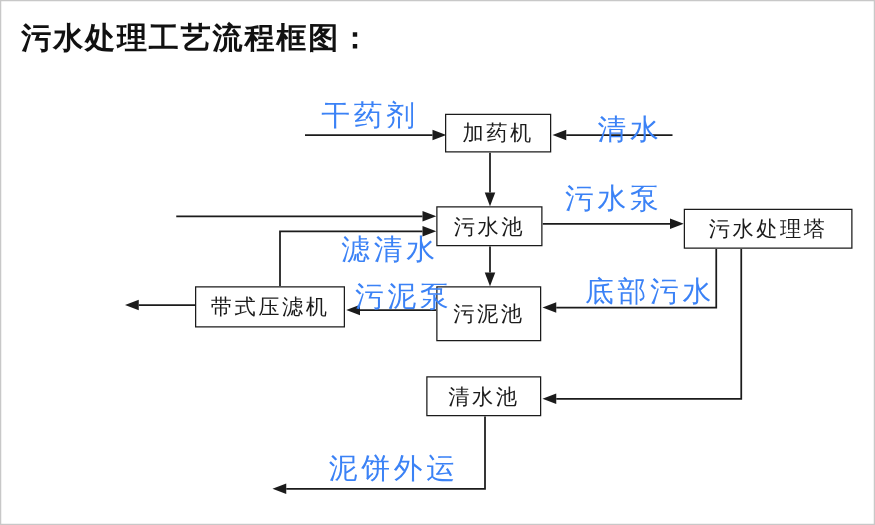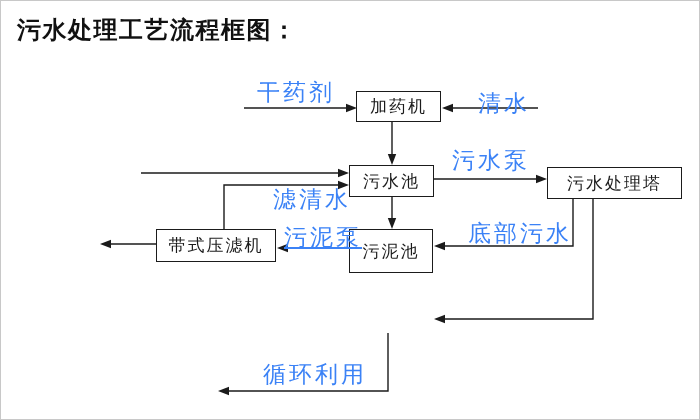--- a/index.html
+++ b/index.html
@@ -89,21 +89,22 @@
         <polyline points="592,198 592,318 444,318" fill="none" stroke="#1b1b1b" stroke-width="1.4"></polyline>
         <polygon points="433.0,318.0 444.0,313.8 444.0,322.2" fill="#1b1b1b"></polygon>
         <polyline points="387,332 387,390 228,390" fill="none" stroke="#1b1b1b" stroke-width="1.4"></polyline>
         <polygon points="217.0,390.0 228.0,385.8 228.0,394.2" fill="#1b1b1b"></polygon>
       </svg>
       <div class="node" style="left: 355px; top: 90px; width: 85px; height: 31px;">加药机</div>
       <div class="node" style="left: 348px; top: 164px; width: 85px; height: 32px;">污水池</div>
       <div class="node" style="left: 546px; top: 166px; width: 135px; height: 32px;">污水处理塔</div>
       <div class="node" style="left: 155px; top: 228px; width: 120px; height: 33px;">带式压滤机</div>
       <div class="node" style="left: 348px; top: 228px; width: 84px; height: 44px;">污泥池</div>
+      <div class="node" style="left: 340px; top: 300px; width: 92px; height: 32px;">清水池</div>
       <span class="flabel" style="left: 256px; top: 82px;">干药剂</span>
       <span class="flabel" style="left: 477px; top: 81px; margin-top: 12px;">清水</span>
       <span class="flabel" style="left: 256px; top: 189px; margin-left: 16px;">滤清水</span>
-      <span class="flabel" style="left: 451px; top: 150px;">污水泵</span>
+      <span class="flabel" style="left: 451px; top: 150px; font-family: Liberation Mono, monospace;">污水泵</span>
       <span class="flabel" style="left: 467px; top: 223px;">底部污水</span>
-      <span class="flabel" style="left: 283px; top: 227px; text-decoration: underline;">污泥泵</span>
-      <span class="flabel" style="left: 262px; top: 364px;">循环利用</span>
+      <span class="flabel" style="left: 283px; top: 227px;">污泥泵</span>
+      <span class="flabel" style="left: 262px; top: 364px;">泥饼外运</span>
     </div>
 </div>
 
 </body></html>

